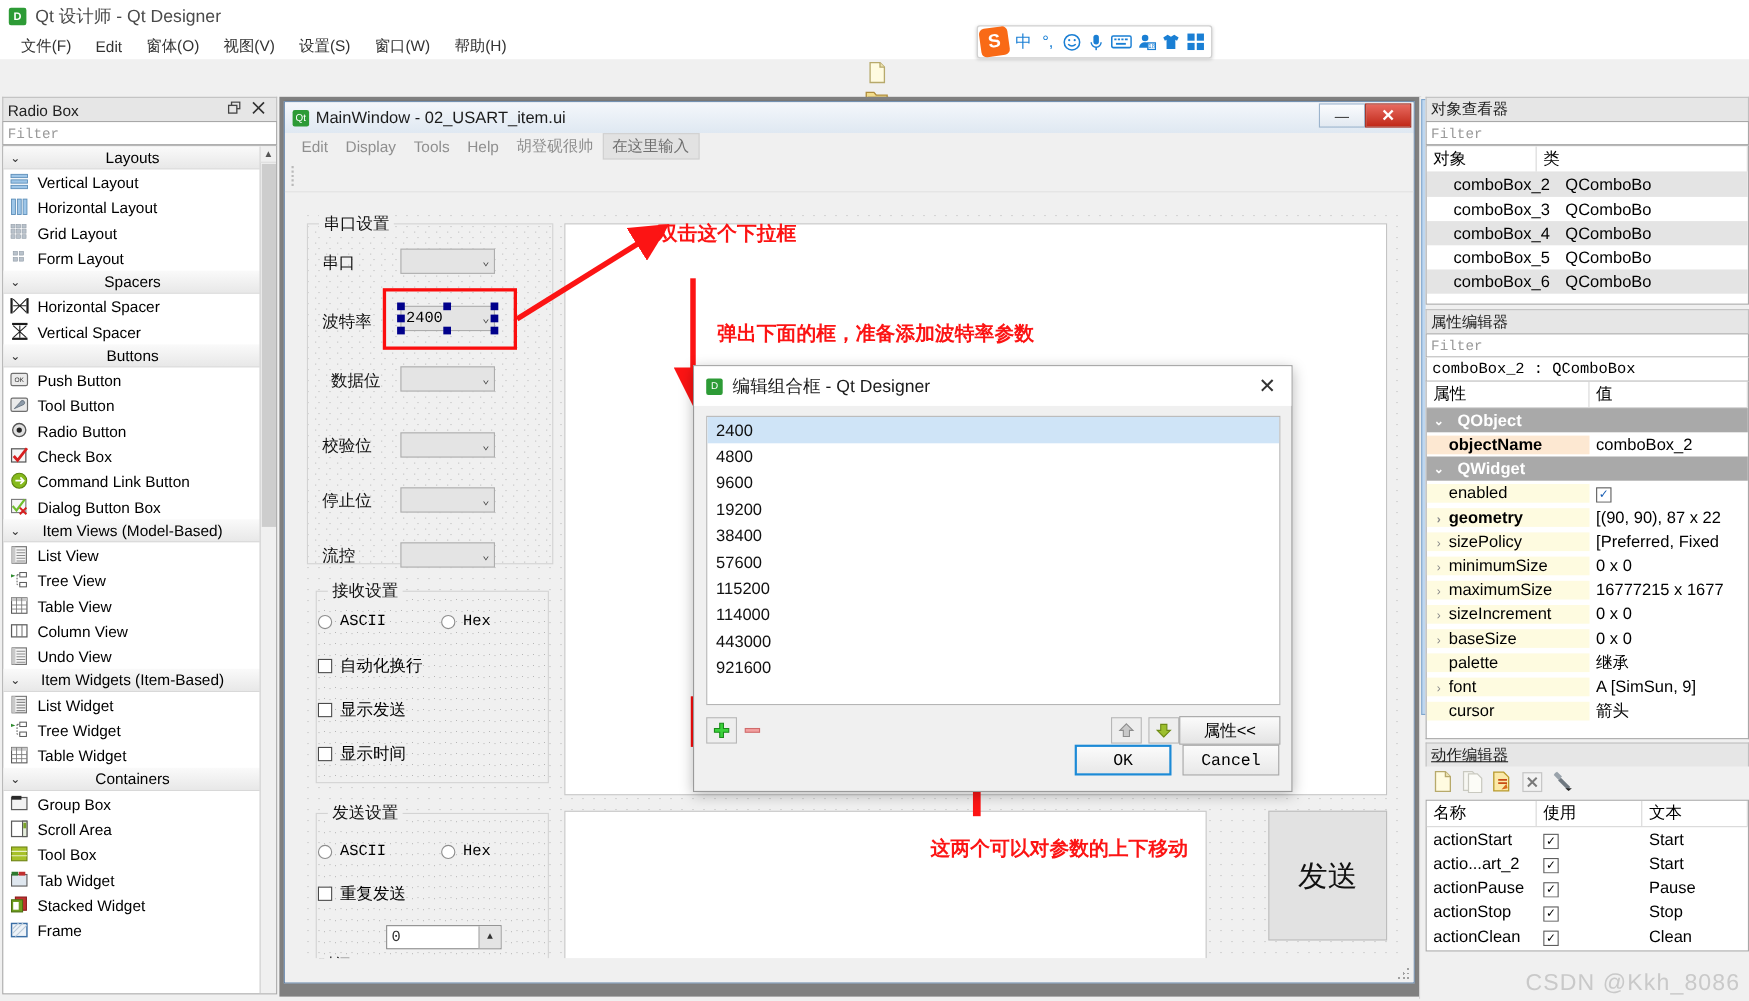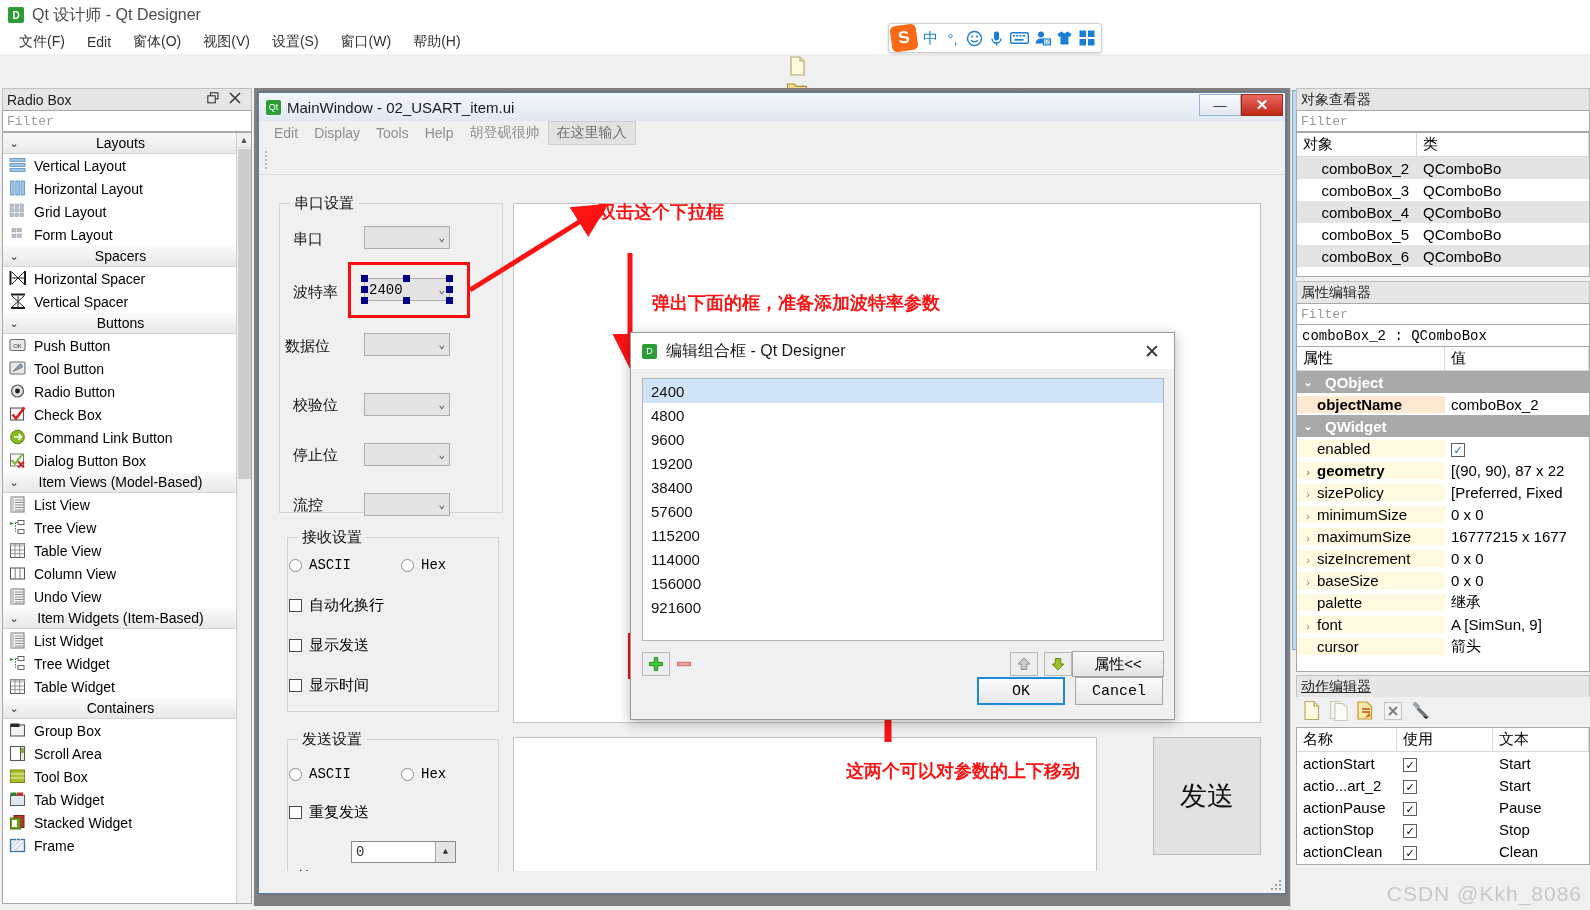--- a/index.html
+++ b/index.html
@@ -772,21 +772,21 @@
             <div class="handle" style="left:2px;  top:2px;"></div>
             <div class="handle" style="left:44px; top:2px;"></div>
             <div class="handle" style="left:87px; top:2px;"></div>
             <div class="handle" style="left:2px;  top:13px;"></div>
             <div class="handle" style="left:87px; top:13px;"></div>
             <div class="handle" style="left:2px;  top:24px;"></div>
             <div class="handle" style="left:44px; top:24px;"></div>
             <div class="handle" style="left:87px; top:24px;"></div>
           </div>
 
-          <div class="flabel" style="left:12px; top:148px;">数据位</div>
+          <div class="flabel" style="left:28px; top:148px;">数据位</div>
           <div class="combo" style="left:91px; top:144px; width:86px;">
             <span></span>
             <span class="arr">⌄</span>
           </div>
 
           <div class="flabel" style="left:20px; top:207px;">校验位</div>
           <div class="combo" style="left:91px; top:204px; width:86px;">
             <span></span>
             <span class="arr">⌄</span>
           </div>
@@ -906,21 +906,21 @@
         <div class="li">
           <span>57600</span>
         </div>
         <div class="li">
           <span>115200</span>
         </div>
         <div class="li">
           <span>114000</span>
         </div>
         <div class="li">
-          <span>156000</span>
+          <span>443000</span>
         </div>
         <div class="li">
           <span>921600</span>
         </div>
       </div>
     <div class="dlg-toolrow">
       <div class="minibtn">
         <svg width="16" height="16" viewBox="0 0 16 16">
             <path d="M6.3 1.5h3.4v4.8h4.8v3.4H9.7v4.8H6.3V9.7H1.5V6.3h4.8z" fill="#3bd13b" stroke="#1a8a1a" stroke-width="1"></path>
           </svg>
@@ -954,21 +954,21 @@
   </div>
 
   <div class="rightcol">
 
     <div class="dockhdr" style="margin:0 0 0 0;">
       <span>对象查看器</span>
     </div>
     <div class="filterbox">Filter</div>
     <div class="tbl" style="height:145px;">
       <div class="hdr">
-        <div style="width:120px">对象</div>
+        <div style="width:100px">对象</div>
         <div style="flex:1">类</div>
       </div>
       <div id="oi-rows">
           <div class="row selrow">
             <div style="width:120px; text-align:right; padding-right:8px;">comboBox_2</div>
             <div style="flex:1">QComboBo</div>
           </div>
           <div class="row">
             <div style="width:120px; text-align:right; padding-right:8px;">comboBox_3</div>
             <div style="flex:1">QComboBo</div>

